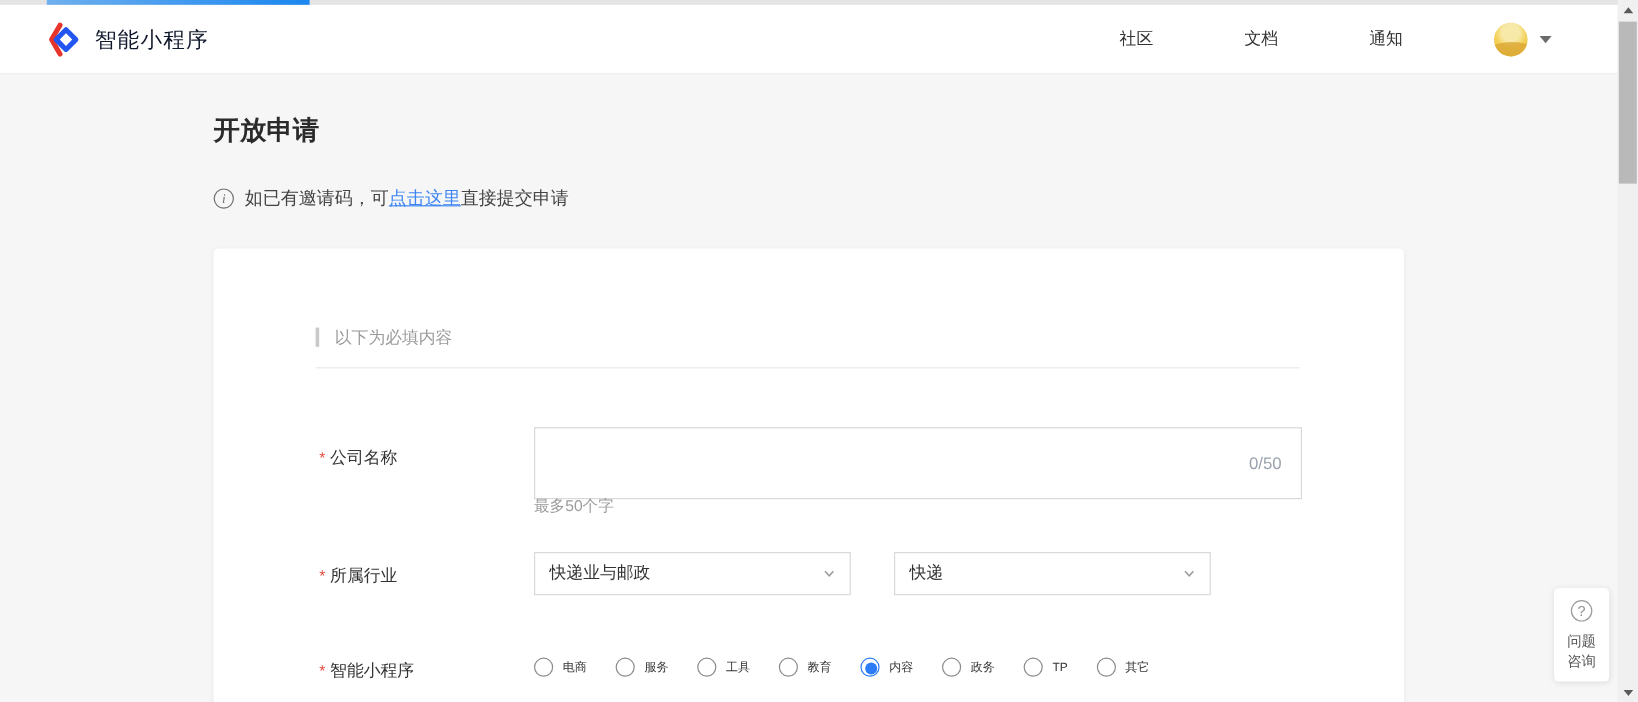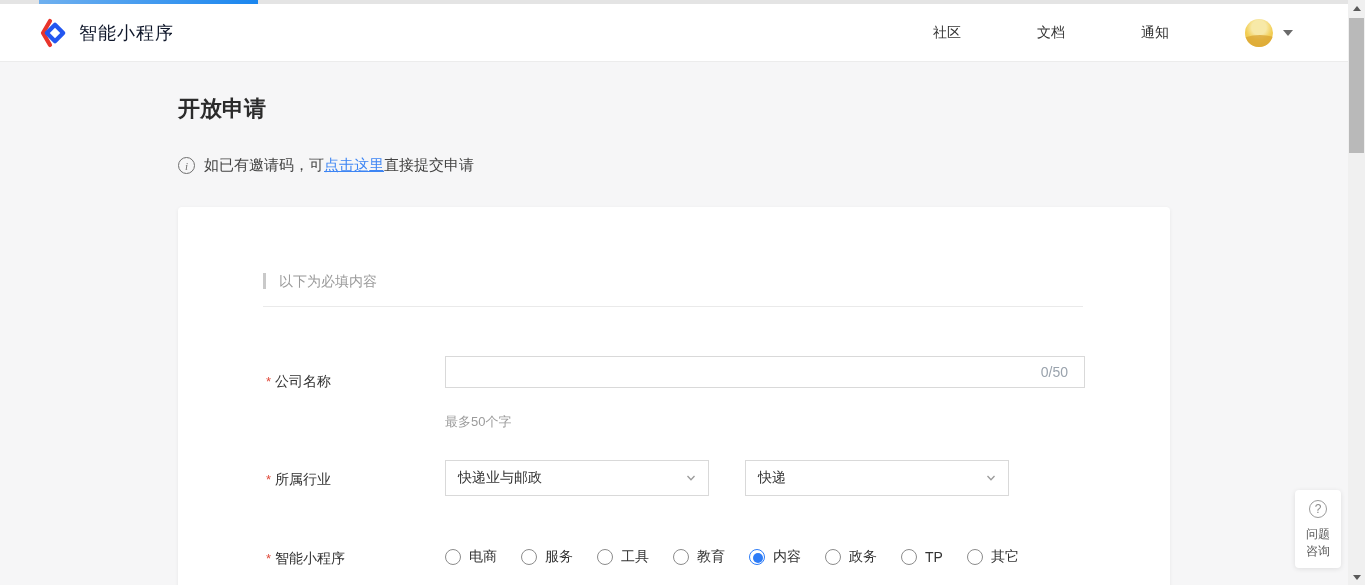--- a/index.html
+++ b/index.html
@@ -37,39 +37,39 @@
   .notice a { color:#3d85f4; text-decoration:underline; cursor:pointer; }
   
   .card { position:absolute; left:178px; top:207px; width:992px; height:420px; background:#fff;
           border-radius:4px; box-shadow:0 1px 4px rgba(0,0,0,.06); }
   .section-head { position:absolute; left:85px; top:66px; display:flex; align-items:flex-start; }
   .section-bar { width:3px; height:16px; background:#c9c9c9; margin-right:13px; }
   .section-title { font-size:14px; color:#9b9b9b; }
   .section-divider { position:absolute; left:85px; top:99px; width:820px; height:1px; background:#eaeaea; }
   .form-label { position:absolute; left:88px; font-size:14px; color:#333; }
   .req { color:#e04b3c; margin-right:4px; font-size:13px; }
-  .text-input-wrap { position:absolute; left:267px; top:149px; width:640px; height:32px;
+  .text-input-wrap { position:absolute; left:267px; top:149px; width:640px; height:60px;
                      border:1px solid #d9d9d9; background:#fff; display:flex; align-items:center;gap:40px; }
   .text-input { flex:1; border:none; outline:none; height:100%; padding:0 12px; font-size:14px;
                 font-family:inherit; color:#333; background:transparent; }
   .char-counter { font-size:14px; color:#9aa3ad; padding-right:16px; }
   .helper { position:absolute; left:267px; top:206px; font-size:13px; color:#9b9b9b; }
   .select-box { position:absolute; top:253px; width:264px; height:36px; border:1px solid #d9d9d9;
                 background:#fff; display:flex; align-items:center; padding:0 12px; cursor:pointer; }
   .select-box .val { flex:1; font-size:14px; color:#333; }
   .chevron { width:10px; height:10px; }
   
   .radio-group { position:absolute; left:267px; top:341px; display:flex; align-items:center; }
   .radio-item { display:flex; align-items:center; margin-right:24px; cursor:pointer; }
   .radio-circle { width:16px; height:16px; border:1px solid #8c8c8c; border-radius:50%;
                   margin-right:8px; background:#fff; position:relative; flex:0 0 auto; }
   .radio-item.checked .radio-circle { border:1px solid #2d7cf7; }
   .radio-item.checked .radio-circle::after { content:""; position:absolute; left:3px; top:3px;
                   width:10px; height:10px; border-radius:50%; background:#2d7cf7; }
-  .radio-label { font-size:14px; color:#333;text-align:right; }
+  .radio-label { font-size:10px; color:#333;text-align:right; }
   
   .help-card { position:absolute; left:1295px; top:490px; width:46px; height:78px; background:#fff;
                border-radius:4px; box-shadow:0 1px 5px rgba(0,0,0,.10); display:flex; flex-direction:column;
                align-items:center; padding-top:10px; cursor:pointer; }
   .q-icon { width:18px; height:18px; border:1px solid #9b9b9b; border-radius:50%; color:#8c8c8c;
             font-size:12px; display:flex; align-items:center; justify-content:center; margin-bottom:8px; }
   .help-text { font-size:12px; color:#555; line-height:17px; text-align:center; }
   
   .scrollbar { position:absolute; right:0; top:0; width:17px; height:585px; background:#f0f0f0; z-index:40; }
   .sb-arrow { position:absolute; left:0; width:17px; height:16px; display:flex; align-items:center; justify-content:center; cursor:pointer; }

